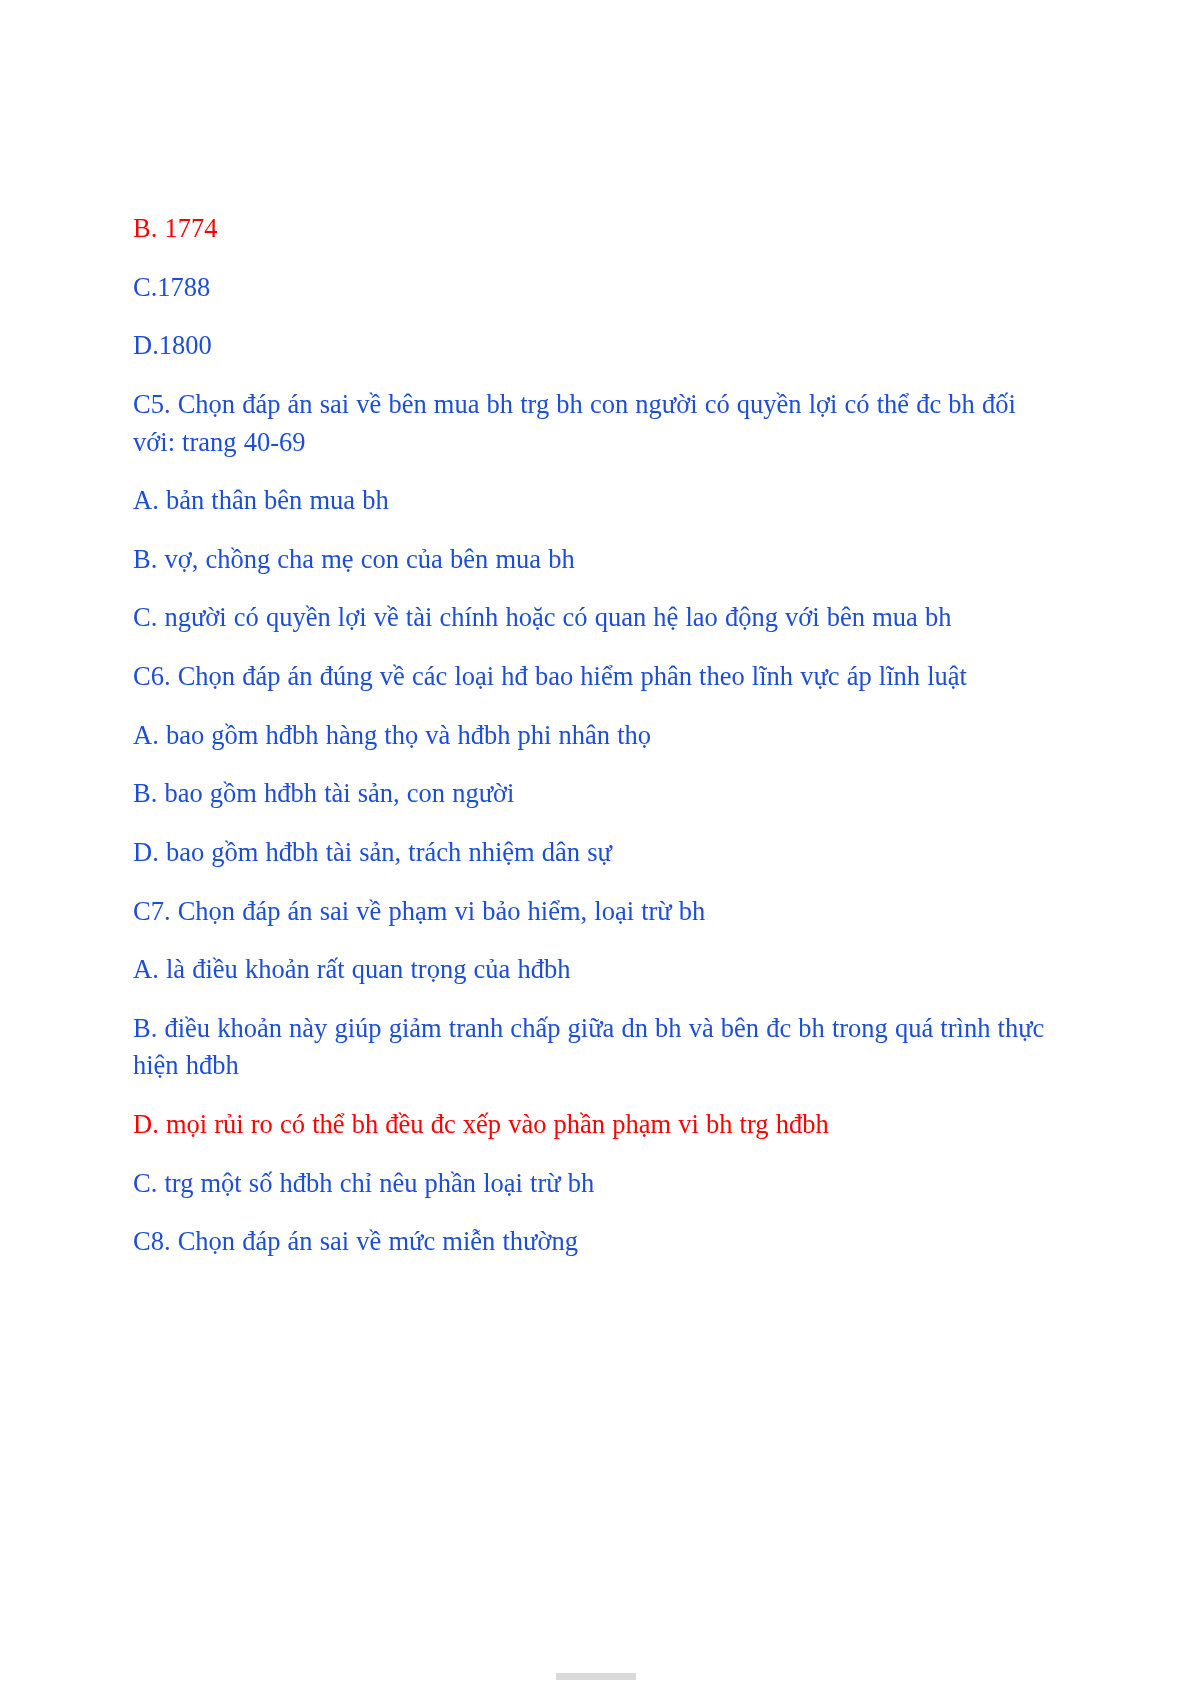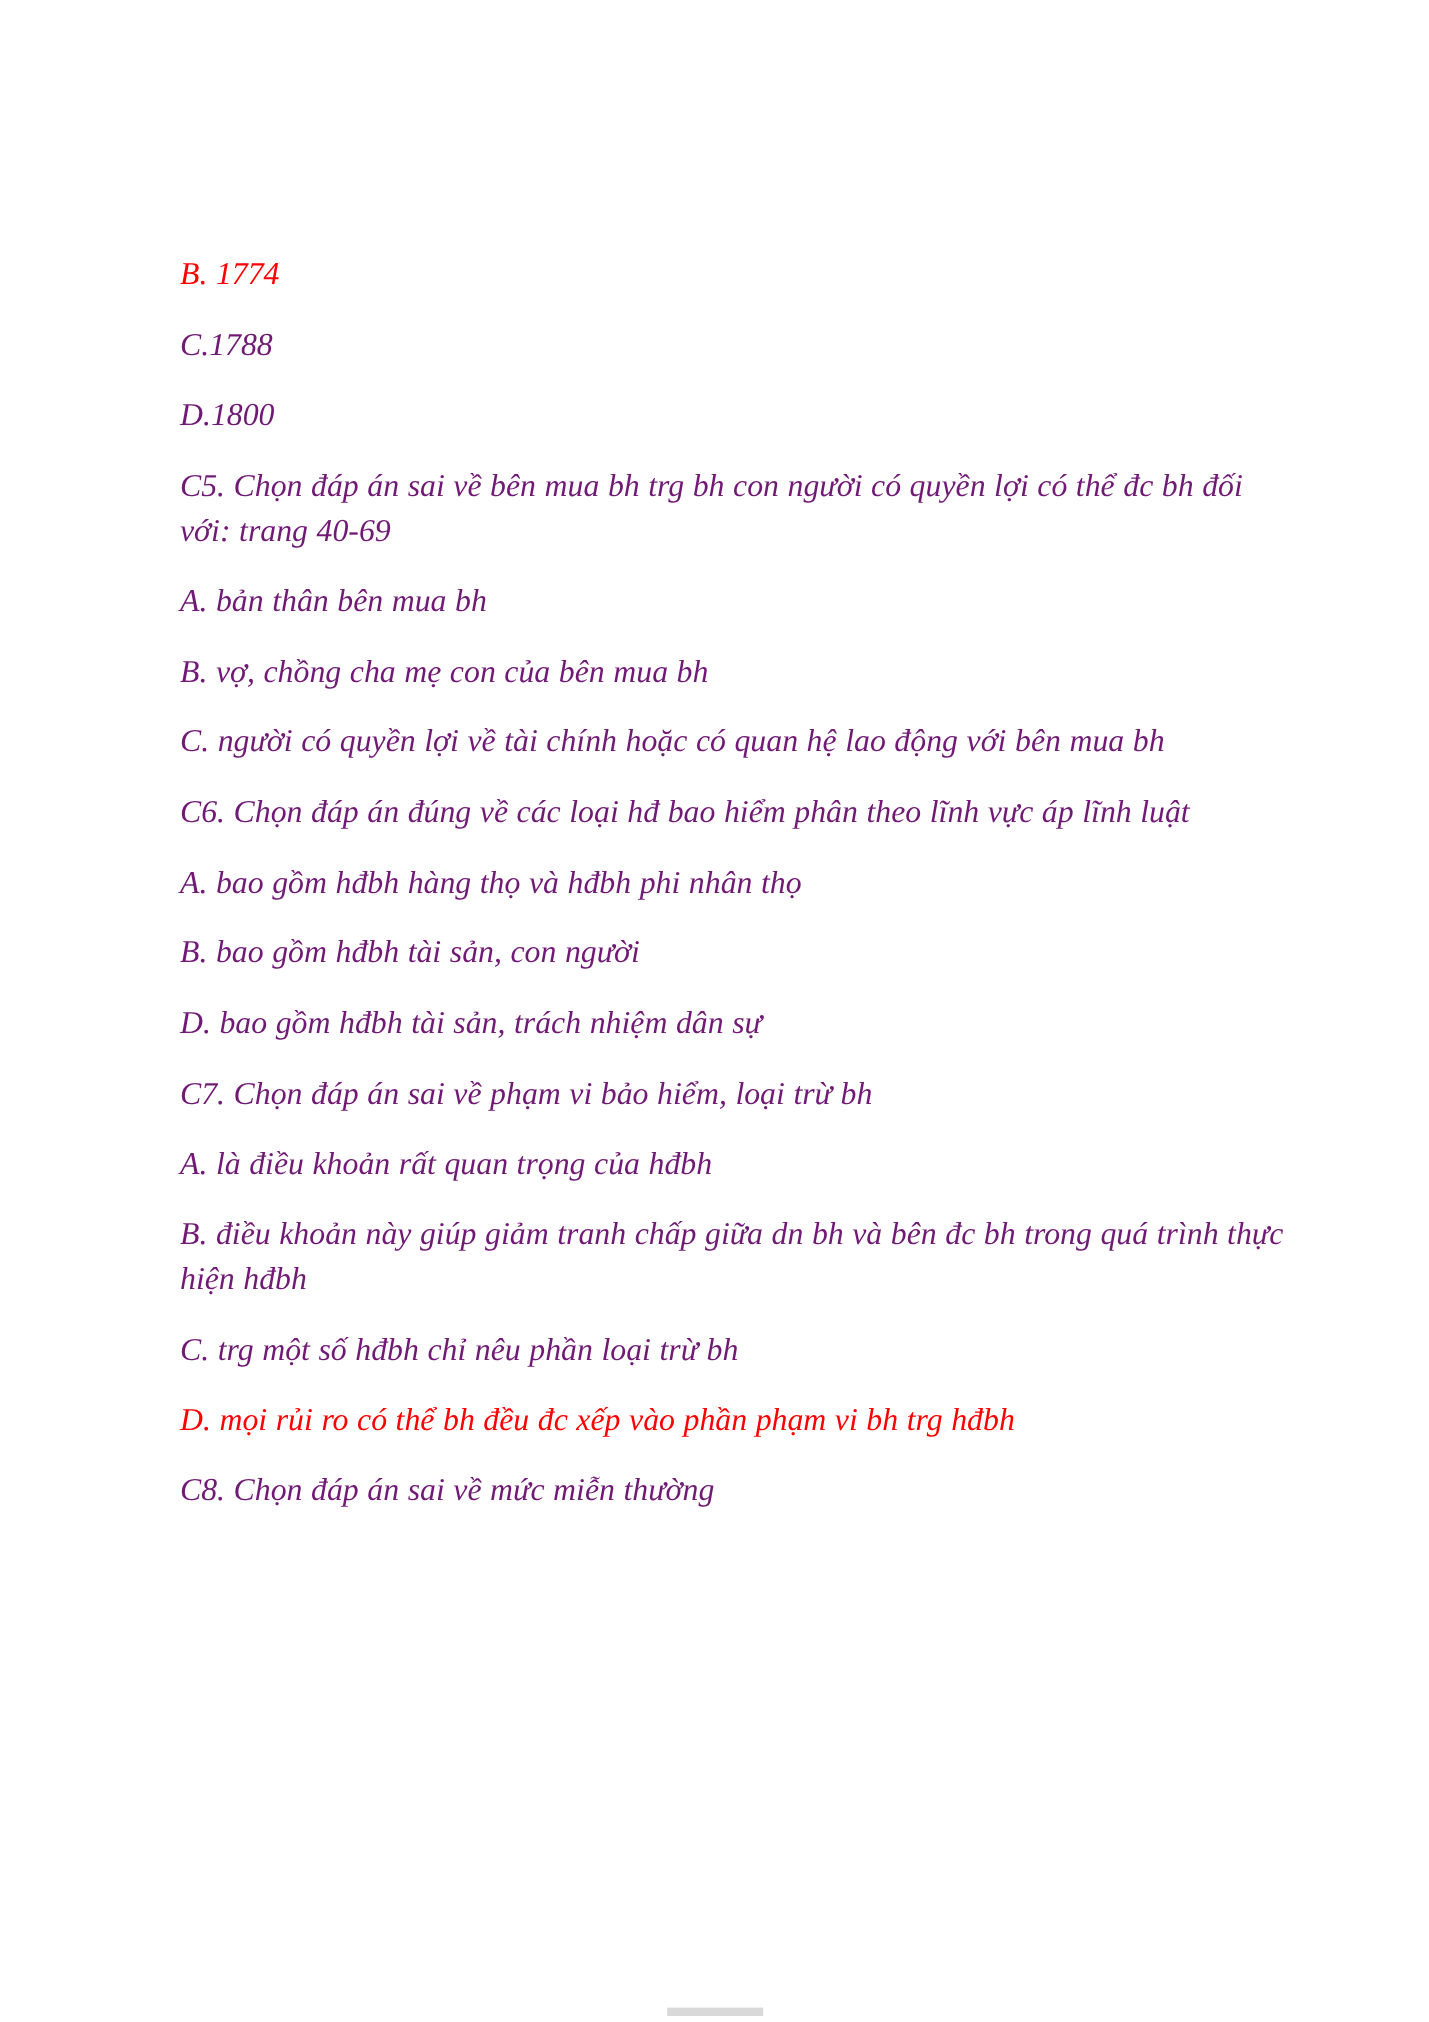--- a/index.html
+++ b/index.html
@@ -18,37 +18,36 @@
     position: absolute;
     left: 0;
     top: 0;
     width: 1191px;
     height: 1685px;
     background: #ffffff;
     overflow: hidden;
   }
   .content {
     position: absolute;
-    left: 150px;
+    left: 133px;
     top: 210px;
     width: 920px;
-    font-style: italic;
   }
   .para {
     font-size: 26.5px;
     line-height: 1.42;
     margin: 0 0 21px 0;
     text-align: left;
     word-spacing: 0.5px;
   }
   .para.red {
     color: #ff0000;
   }
   .para.black {
-    color: #701a75;
+    color: #1d4ed8;
   }
   .bottom-mark {
     position: absolute;
     left: 556px;
     top: 1673px;
     width: 80px;
     height: 7px;
     background: #d9d9d9;
   }
 </style>
@@ -65,19 +64,19 @@
     <p class="para black">A. bản thân bên mua bh</p>
     <p class="para black">B. vợ, chồng cha mẹ con của bên mua bh</p>
     <p class="para black">C. người có quyền lợi về tài chính hoặc có quan hệ lao động với bên mua bh</p>
     <p class="para black">C6. Chọn đáp án đúng  về các loại hđ bao hiểm phân theo lĩnh vực áp lĩnh luật</p>
     <p class="para black">A. bao gồm hđbh hàng thọ và hđbh phi nhân thọ</p>
     <p class="para black">B. bao gồm hđbh tài sản, con người</p>
     <p class="para black">D. bao gồm hđbh tài sản, trách nhiệm dân sự</p>
     <p class="para black">C7. Chọn đáp án sai về phạm vi bảo hiểm, loại trừ bh</p>
     <p class="para black">A. là điều khoản rất quan trọng của hđbh</p>
     <p class="para black">B. điều khoản này giúp giảm tranh chấp giữa dn bh và bên đc bh trong quá trình thực hiện hđbh</p>
+    <p class="para red">D. mọi rủi ro có thể bh đều đc xếp vào phần phạm vi bh trg hđbh</p>
     <p class="para black">C. trg một số hđbh chỉ nêu phần loại trừ bh</p>
-    <p class="para red">D. mọi rủi ro có thể bh đều đc xếp vào phần phạm vi bh trg hđbh</p>
     <p class="para black">C8. Chọn đáp án sai về mức miễn thường</p>
 
   </div>
   <div class="bottom-mark"></div>
 </div>
 
 </body></html>

